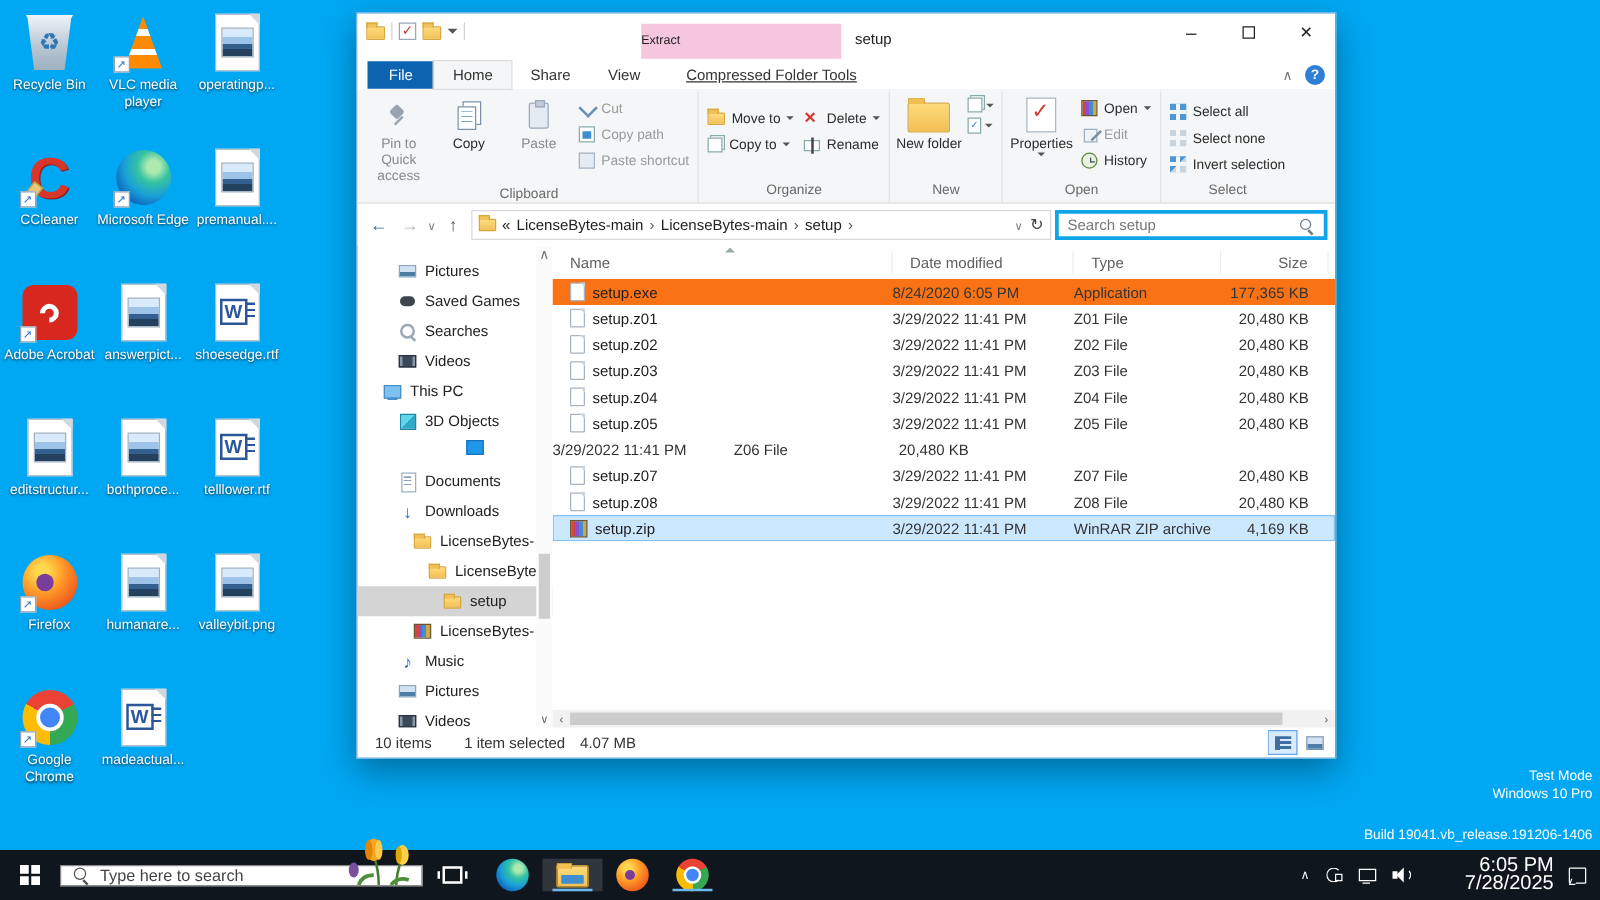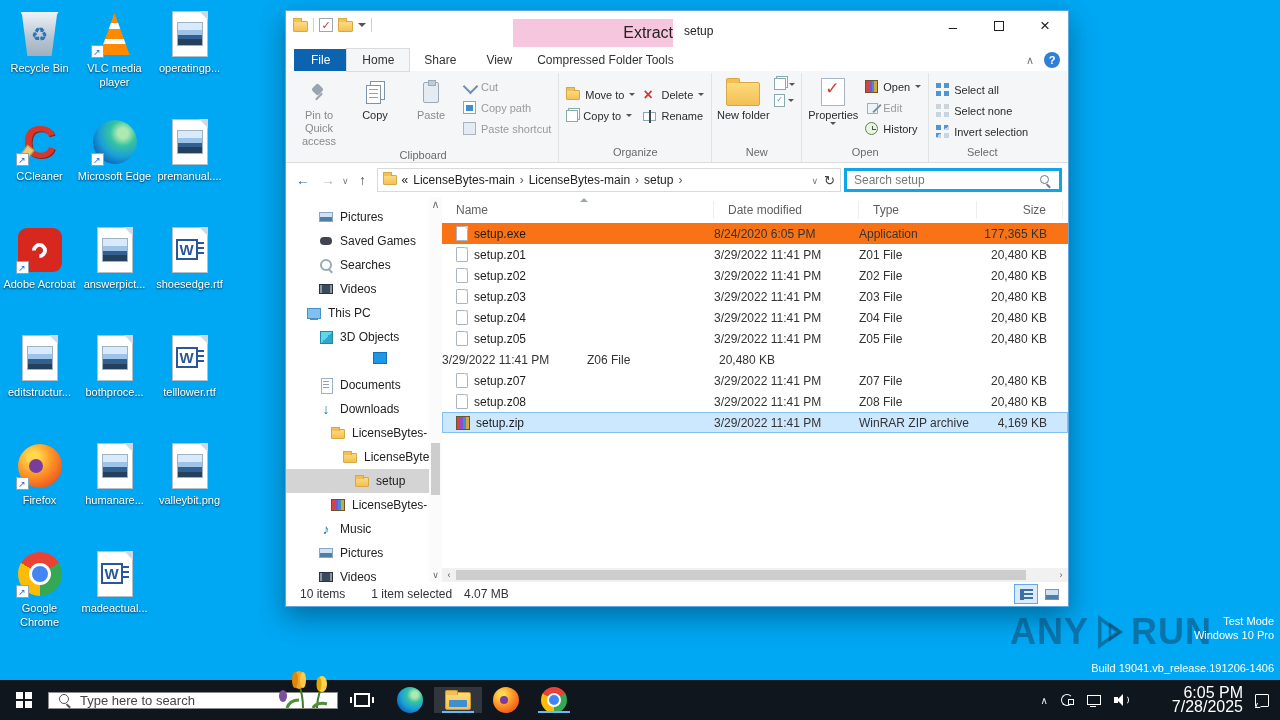--- a/index.html
+++ b/index.html
@@ -34,32 +34,32 @@
   
   #explorer { position:absolute; left:285px; top:10px; width:784px; height:597px; background:#fff; border:1px solid #5fa8dd; box-shadow:0 10px 26px rgba(0,0,0,.35); display:flex; flex-direction:column; }
   .titlebar { height:38px; position:relative; background:#fff; flex:none; }
   .qat { position:absolute; left:7px; top:7px; display:flex; align-items:center; gap:5px; }
   .qat-sep { width:1px; height:14px; background:#d0d0d0; }
   .minifold { width:15px; height:11px; background:linear-gradient(#fddb7c,#f3c159); border:1px solid #d8a943; border-radius:1px; position:relative; margin-top:2px; }
   .minifold::before { content:""; position:absolute; left:-1px; top:-4px; width:7px; height:3px; background:#f3c159; border:1px solid #d8a943; border-bottom:none; }
   .qat-props { width:14px; height:14px; background:#fff; border:1px solid #9aa7b5; color:#c0392b; font-size:11px; line-height:12px; text-align:center; font-weight:bold; }
   .tri-d { width:0; height:0; border-left:4px solid transparent; border-right:4px solid transparent; border-top:4px solid #555; }
   .tri-d.sm { border-left-width:3px; border-right-width:3px; border-top-width:3px; }
-  .ctx-header { position:absolute; left:227px; top:8px; width:160px; height:28px; background:#f6c6de; text-align:right; font-size:16px; line-height:28px; color:#222; }
+  .ctx-header { position:absolute; left:227px; top:8px; width:160px; height:28px; background:#f6c6de; text-align:left; font-size:10px; line-height:28px; color:#222; }
   .win-title { position:absolute; left:398px; top:13px; font-size:12px; color:#222; }
   .win-controls { position:absolute; right:0; top:0; display:flex; }
   .wc-btn { width:46px; height:30px; display:flex; align-items:center; justify-content:center; color:#222; font-size:13px; }
   .g-min::before { content:"–"; font-size:15px; }
   .g-max { width:10px; height:10px; border:1px solid #222; display:block; }
   .g-close::before { content:"×"; font-size:17px; }
   .tabrow { height:22px; display:flex; padding-left:8px; background:#fff; position:relative; flex:none; }
   .tab { padding:0 15px; font-size:12px; line-height:22px; color:#333; }
   .tab-file { background:#0c63b0; color:#fff; padding:0 17px; }
   .tab.active { background:#f5f6f7; outline:1px solid #dadbdc; }
-  .tab-ctx { width:160px; padding:0; text-align:left; margin-left:10px; }
+  .tab-ctx { width:160px; padding:0; text-align:center; margin-left:10px;text-decoration:underline; }
   .tab-extras { position:absolute; right:8px; top:3px; display:flex; align-items:center; gap:10px; }
   .g-chev-u::before { content:"∧"; color:#777; font-size:11px; }
   .help-btn { width:16px; height:16px; border-radius:50%; background:#2f7fd6; color:#fff; font-size:11px; font-weight:bold; text-align:center; line-height:16px; }
 
   
   .ribbon { height:92px; background:#f5f6f7; border-bottom:1px solid #dadbdc; display:flex; padding:2px 0 0 2px; flex:none; }
   .rgroup { display:flex; flex-direction:column; border-right:1px solid #e2e3e4; padding:0 3px; }
   .rgroup-items { flex:1; display:flex; align-items:flex-start; }
   .rgroup-label { height:17px; text-align:center; font-size:11px; color:#6a6a6a; line-height:15px; }
   .bigbtn { width:56px; display:flex; flex-direction:column; align-items:center; font-size:11px; color:#2b2b2b; text-align:center; padding-top:2px; line-height:13px; }
@@ -735,28 +735,20 @@
           <span class="ic-details"></span>
         </span>
       <span class="vb">
           <span class="ic-thumbs"></span>
         </span>
     </span>
   </div>
 </div>
 
 <div id="watermark">
-  <div class="wm-brand">
-    <span>ANY</span>
-    <svg width="34" height="34" viewBox="0 0 40 40">
-      <path d="M8 4 L30 20 L8 36 Z" fill="none" stroke="rgba(25,45,70,.42)" stroke-width="4"></path>
-      <path d="M20 11 L33 20 L20 29 Z" fill="none" stroke="rgba(25,45,70,.42)" stroke-width="3"></path>
-    </svg>
-    <span>RUN</span>
-  </div>
   <span class="wm-l1">Test Mode</span>
   <span class="wm-l2">Windows 10 Pro</span>
   <span class="wm-l3">Build 19041.vb_release.191206-1406</span>
 </div>
 
 <div id="taskbar">
   <div class="tb-start">
     <span class="winlogo">
         <span></span>
         <span></span>

